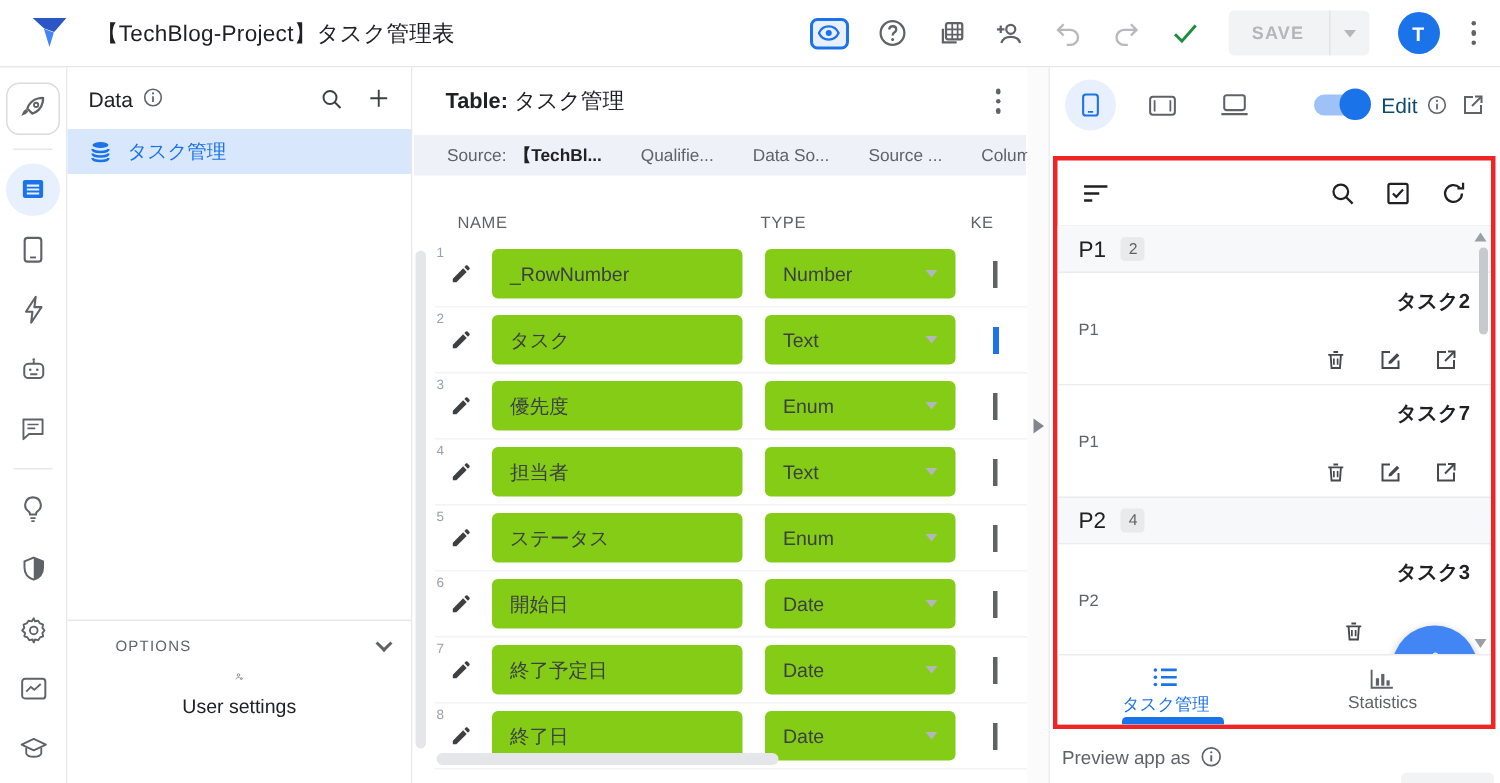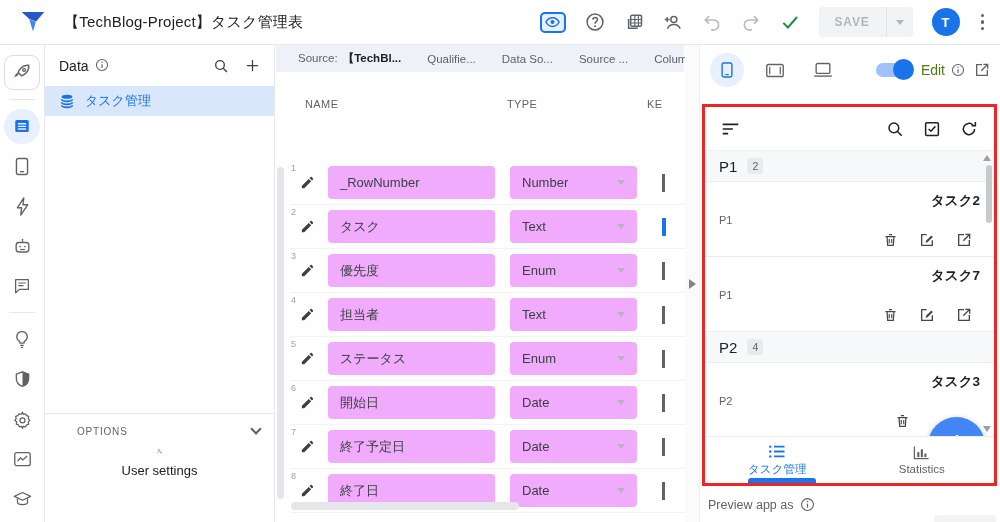--- a/index.html
+++ b/index.html
@@ -57,41 +57,41 @@
   .tp-source { height:27px; margin:0 1px; background:#eef1f7; display:flex; align-items:center; gap:26px; padding:0 22px; font-size:11.5px; color:#5f6368; white-space:nowrap; }
   .src-pair b { color:#202124; font-weight:700; margin-left:5px; }
   .src-item { color:#5f6368; }
   .tp-colhead { position:relative; height:40px; margin-top:14px; font-size:11px; letter-spacing:.4px; color:#5f6368; }
   .tp-colhead span { position:absolute; top:12px; }
   .col-name { left:30px; } .col-type { left:232px; } .col-key { left:372px; }
   .tp-rows { position:absolute; left:15px; right:0; top:116px; bottom:0; }
   .trow { position:relative; height:44px; border-bottom:1px solid #f2f3f4; }
   .trow .rnum { position:absolute; left:1px; top:2px; font-size:9px; color:#9aa0a6; }
   .trow .pencil { position:absolute; left:10px; top:14px; color:#3c4043; }
-  .name-box, .type-box { position:absolute; top:5px; height:33px; background:#f0abfc; border-radius:4px; display:flex; align-items:center; padding:0 12px; font-size:13px; color:#3c4043; }
+  .name-box, .type-box { position:absolute; top:5px; height:33px; background:#84cc16; border-radius:4px; display:flex; align-items:center; padding:0 12px; font-size:13px; color:#3c4043; }
   .name-box { left:38px; width:167px; }
   .type-box { left:220px; width:127px; justify-content:space-between; }
   .key-bar { position:absolute; left:372px; top:13px; width:3px; height:18px; background:#5f6368; }
   .key-bar.key-on { background:#1a73e8; width:4px; }
   .v-scroll { position:absolute; left:2px; top:122px; width:7px; height:332px; background:#e4e6e9; border-radius:4px; }
   .h-scroll { position:absolute; left:16px; bottom:12px; width:228px; height:8px; background:#e4e6e9; border-radius:4px; }
 
   
   .collapse-strip { width:15px; background:#fbfbfc; border-right:1px solid #eceef0; position:relative; flex:none; }
   .collapse-arrow { position:absolute; top:234px; left:4px; width:0; height:0; border-top:5px solid transparent; border-bottom:5px solid transparent; border-left:7px solid #80868b; }
 
   
   .preview-panel { width:300px; position:relative; background:#fff; flex:none; }
   .device-row { height:50px; display:flex; align-items:center; padding:0 10px; gap:14px; }
   .dev { width:34px; height:34px; border-radius:50%; display:flex; align-items:center; justify-content:center; color:#5f6368; }
   .dev.selected { background:#e8f0fe; color:#1a73e8; }
   .dev-right { margin-left:auto; display:flex; align-items:center; gap:9px; }
   .toggle { width:36px; height:14px; border-radius:8px; background:#9ec1f7; position:relative; }
   .toggle .knob { position:absolute; right:-2px; top:-4px; width:21px; height:21px; border-radius:50%; background:#1a73e8; }
-  .edit-label { font-size:14px; color:#4d7c0f; display:flex; align-items:center; gap:6px; }
+  .edit-label { font-size:14px; color:#0c4a6e; display:flex; align-items:center; gap:6px; }
 
   .red-box { position:absolute; left:2px; top:59px; width:295px; height:382px; border:3px solid #ef2424; background:#fff; display:flex; flex-direction:column; overflow:hidden; }
   .app-toolbar { height:44px; display:flex; align-items:center; padding:0 16px; gap:20px; color:#202124; border-bottom:1px solid #f0f1f2; }
   .at-right { margin-left:auto; display:flex; align-items:center; gap:19px; }
   .app-list { flex:1; position:relative; overflow:hidden; background:#fff; }
   .group-hd { height:31px; background:#f7f8f9; border-bottom:1px solid #ececee; display:flex; align-items:center; gap:10px; padding:0 14px; }
   .group-label { font-size:15px; font-weight:500; color:#202124; }
   .group-badge { min-width:16px; height:16px; padding:0 3px; background:#e9eaec; border-radius:3px; font-size:10.5px; color:#5f6368; display:flex; align-items:center; justify-content:center; }
   .card { height:75px; border-bottom:1px solid #ececee; position:relative; padding:10px 14px 0; background:#fff; }
   .card-title { font-size:13.5px; font-weight:700; color:#202124;text-align:right; }
@@ -287,20 +287,28 @@
           <circle cx="10" cy="8" r="3.5" fill="none" stroke="currentColor" stroke-width="1.8"></circle>
           <path d="M3 19.5c.9-3.2 3.8-4.8 7-4.8 1 0 2 .15 2.8.45" fill="none" stroke="currentColor" stroke-width="1.8"></path>
           <circle cx="17.5" cy="17.5" r="2.2" fill="none" stroke="currentColor" stroke-width="1.5"></circle>
           <path d="M17.5 13.8v1.2M17.5 20v1.2M13.8 17.5H15M20 17.5h1.2M15 15l.9.9M19.2 19.2l.9.9M20.1 15l-.9.9M15.9 19.2l-.9.9" stroke="currentColor" stroke-width="1.3"></path>
         </svg>
       <span>User settings</span>
     </div>
   </div>
 
   <div class="table-panel">
+    <div class="tp-header">
+      <div class="tp-title"><b>Table:</b><span>タスク管理</span></div>
+      <div class="kebab tp-kebab">
+          <i></i>
+          <i></i>
+          <i></i>
+        </div>
+    </div>
     <div class="tp-source">
       <span class="src-pair"><span>Source:</span><b>【TechBl...</b></span>
       <span class="src-item">Qualifie...</span>
       <span class="src-item">Data So...</span>
       <span class="src-item">Source ...</span>
       <span class="src-pair"><span>Columns:</span></span>
     </div>
     <div class="tp-colhead">
       <span class="col-name">NAME</span>
       <span class="col-type">TYPE</span>

